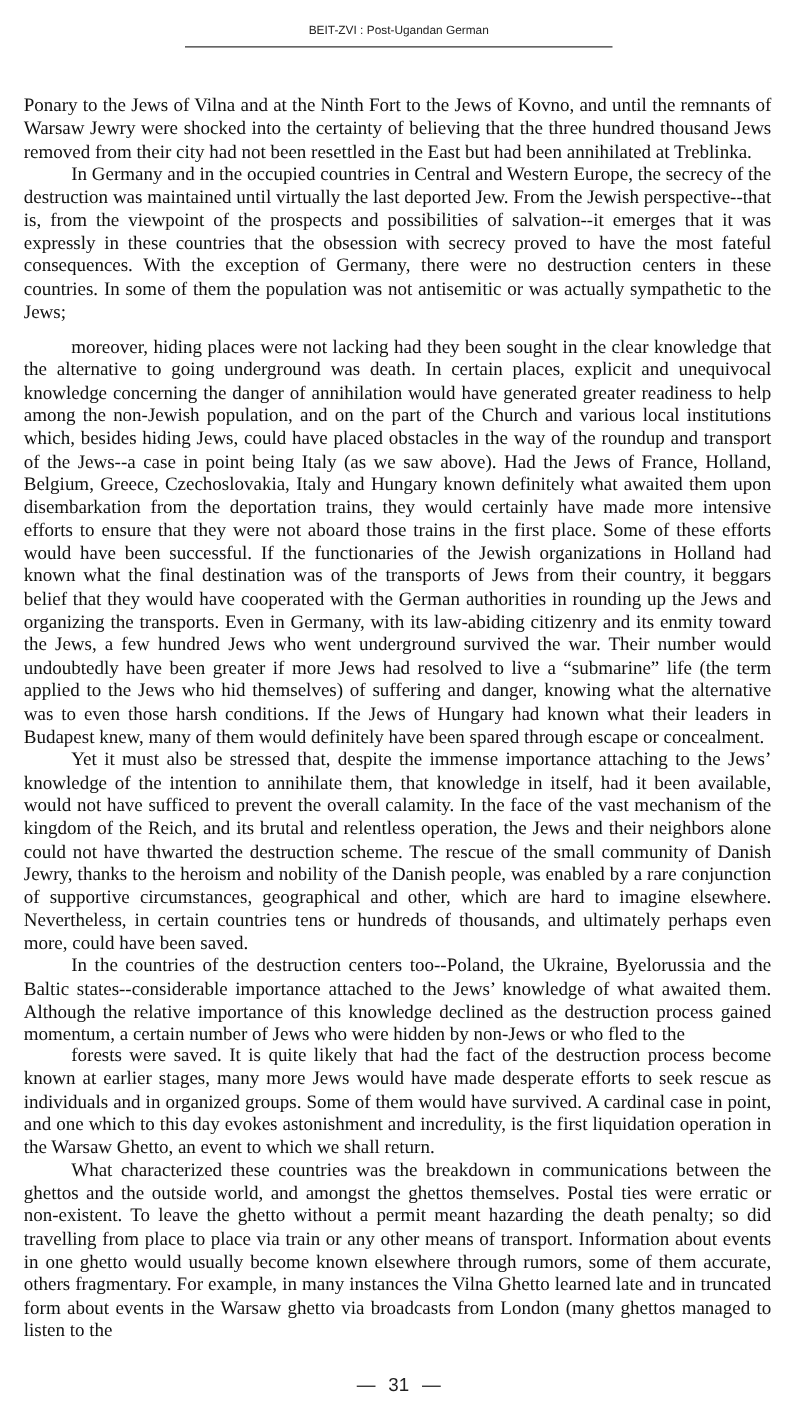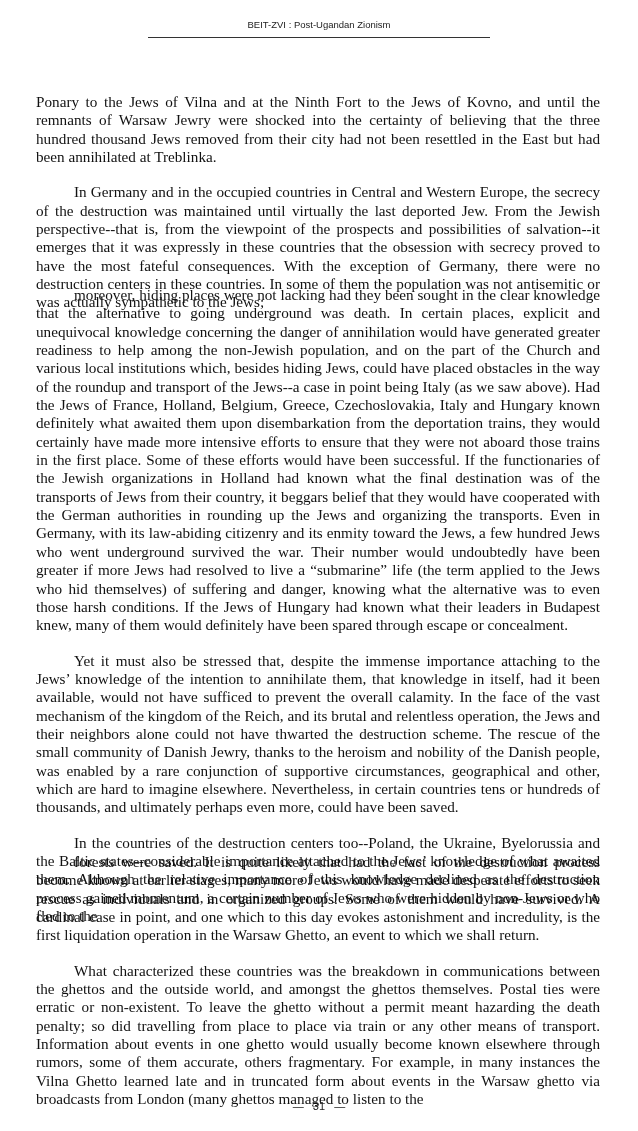--- a/index.html
+++ b/index.html
@@ -36,46 +36,46 @@
       position: absolute;
       left: 19px;
       width: 598px;
       font-family: "Liberation Serif", serif;
       font-size: 15.2px;
       line-height: 18.35px;
       text-align: justify;
       color: #111;
     }
     .body-text p {
-      margin: 17px;
+      margin: 0;
       text-align: justify;
     }
     .indent {
       text-indent: 38px;
     }
     .block-1 { top: 76px; }
     .block-2 { top: 269px; }
     .block-3 { top: 836px; }
     .page-number {
       position: absolute;
       top: 1100px;
       left: 0;
       width: 638px;
       text-align: center;
       font-family: "Liberation Sans", sans-serif;
-      font-size: 11px;
+      font-size: 15px;
       color: #222;
       word-spacing: 6px;
     }
   </style>
 </head>
 <body>
 
 <div>
-  <div class="running-header">BEIT-ZVI : Post-Ugandan Zionism</div>
+  <div class="running-header">BEIT-ZVI : Post-Ugandan German</div>
   <div class="header-rule"></div>
 
   <div class="body-text block-1">
     <p>Ponary to the Jews of Vilna and at the Ninth Fort to the Jews of Kovno, and until  the remnants of Warsaw Jewry were shocked  into  the  certainty  of  believing  that  the  three hundred thousand Jews removed from their city had not  been  resettled  in  the  East  but had been annihilated at Treblinka.</p>
     <p class="indent">In Germany and in the occupied  countries  in  Central  and  Western  Europe,  the secrecy of the destruction was  maintained  until  virtually  the  last  deported  Jew.  From the Jewish perspective--that is, from the viewpoint of the  prospects  and  possibilities  of salvation--it emerges that  it  was  expressly  in  these  countries  that  the  obsession  with secrecy proved to have  the  most  fateful  consequences.  With  the  exception  of  Germany, there were no destruction centers in these countries. In some of them the population was not antisemitic or was actually sympathetic to the Jews;</p>
   </div>
 
   <div class="body-text block-2">
     <p class="indent">moreover, hiding places were not lacking had they been sought in the clear knowledge that the alternative to going underground was death. In certain  places, explicit and unequivocal knowledge concerning the danger of annihilation would have generated greater readiness to help among the non-Jewish population, and on the part of the Church and various  local  institutions which, besides hiding Jews, could have placed obstacles in the way of the roundup and transport of the Jews--a case in point being Italy (as we saw above). Had the Jews of France, Holland, Belgium, Greece, Czechoslovakia, Italy and Hungary known definitely what awaited them upon disembarkation from the deportation trains, they would certainly have made more intensive efforts to ensure that they were not aboard those trains in the first place. Some of these efforts would  have  been  successful. If the functionaries of the Jewish organizations in Holland had  known  what  the  final  destination  was  of  the  transports of Jews from their country,  it  beggars  belief  that  they  would  have  cooperated  with  the German authorities in rounding up the Jews and organizing the transports. Even in Germany, with its law-abiding citizenry and its enmity toward the Jews, a few hundred Jews who went underground survived the war. Their number would undoubtedly have been greater if more Jews had resolved to live a “submarine” life (the term applied to the Jews who hid themselves) of suffering  and  danger,  knowing what the alternative was to even those harsh conditions. If the Jews of Hungary had known what their leaders in Budapest knew, many of them would  definitely  have  been spared through escape or concealment.</p>
     <p class="indent">Yet it must also be stressed that, despite the  immense  importance  attaching  to the Jews’ knowledge of the  intention  to  annihilate  them,  that  knowledge  in  itself,  had it been available, would not have sufficed to prevent the overall calamity. In the face  of the vast mechanism of the kingdom of the Reich, and its brutal and relentless operation, the Jews and their neighbors alone could  not  have  thwarted  the  destruction scheme. The rescue of the small community of Danish Jewry, thanks to the heroism and nobility of the Danish people, was enabled by a rare conjunction of supportive circumstances, geographical and other, which are hard to imagine elsewhere. Nevertheless, in certain countries tens or hundreds of thousands, and ultimately perhaps even more, could have been saved.</p>

